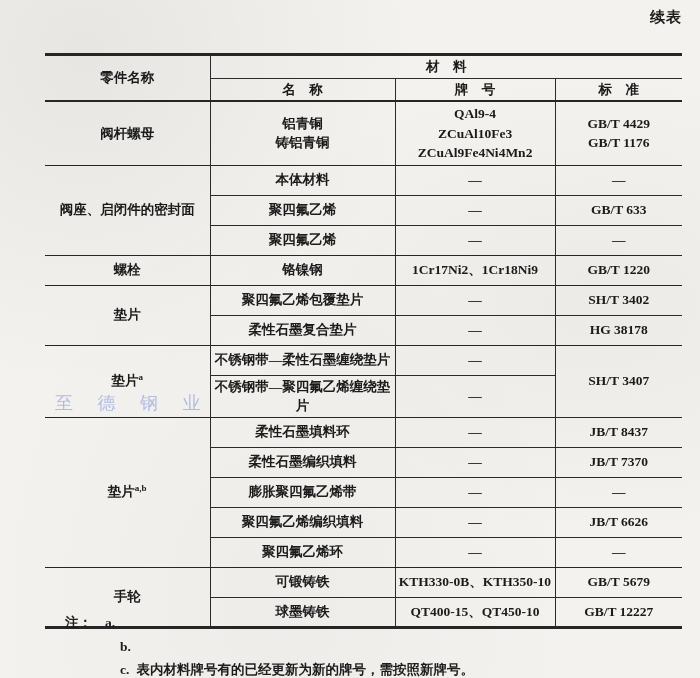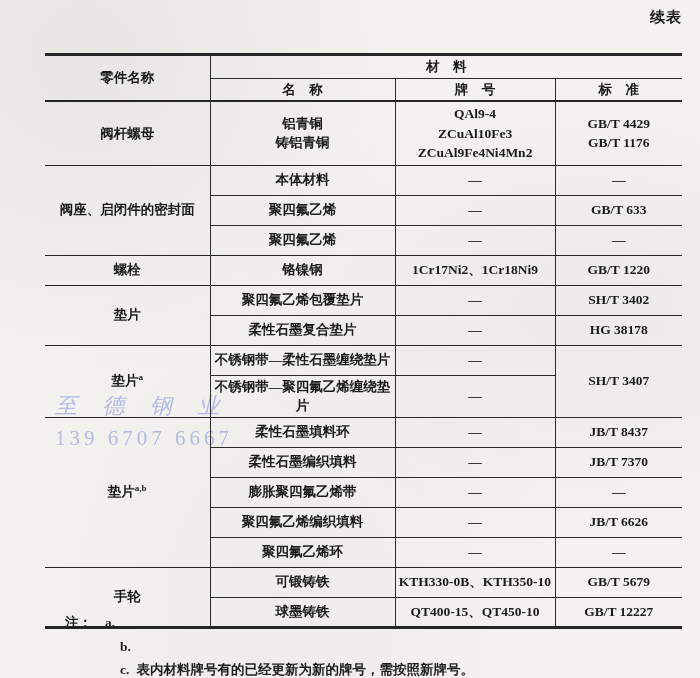--- a/index.html
+++ b/index.html
@@ -17,21 +17,21 @@
       radial-gradient(ellipse at 40% 90%, rgba(0,0,0,0.025), transparent 50%);
   }
   .cont-label{
     position:absolute;top:8px;right:18px;
     font-size:15px;font-weight:700;letter-spacing:1px;
   }
   .watermark{
     position:absolute;left:55px;top:391px;z-index:1;
     pointer-events:none;filter:blur(0.3px);
   }
-  .wm1{font-size:22px;letter-spacing:10px;font-weight:400;font-style:italic;}
+  .wm1{font-size:18px;letter-spacing:10px;font-weight:400;}
   .wm2{font-size:21px;letter-spacing:4px;margin-top:5px;font-weight:400;}
   .tbl-wrap{position:absolute;left:45px;top:53px;z-index:2;}
   table.tbl{
     border-collapse:collapse;table-layout:fixed;width:637px;
     border-top:3px solid #262626;border-bottom:3px solid #262626;
     background:transparent;
   }
   .tbl th,.tbl td{
     padding:1px 3px;text-align:center;vertical-align:middle;
     font-size:13.5px;font-weight:600;color:#1b1b1b;line-height:1.45;
@@ -59,21 +59,20 @@
   .note-key{margin-right:7px;flex:none;}
   .indent{margin-left:55px;}
 </style>
 </head>
 <body>
 
 <div class="cont-label">续表</div>
 
 <div class="watermark" style="color:#9daade;opacity:0.75;">
   <div class="wm1">至 德 钢 业</div>
-  <div class="wm2">139 6707 6667</div>
 </div>
 
 <div class="tbl-wrap">
 <table class="tbl">
   <colgroup>
     <col style="width:165px">
         <col style="width:185px">
         <col style="width:160px">
         <col style="width:127px">
   </colgroup>

